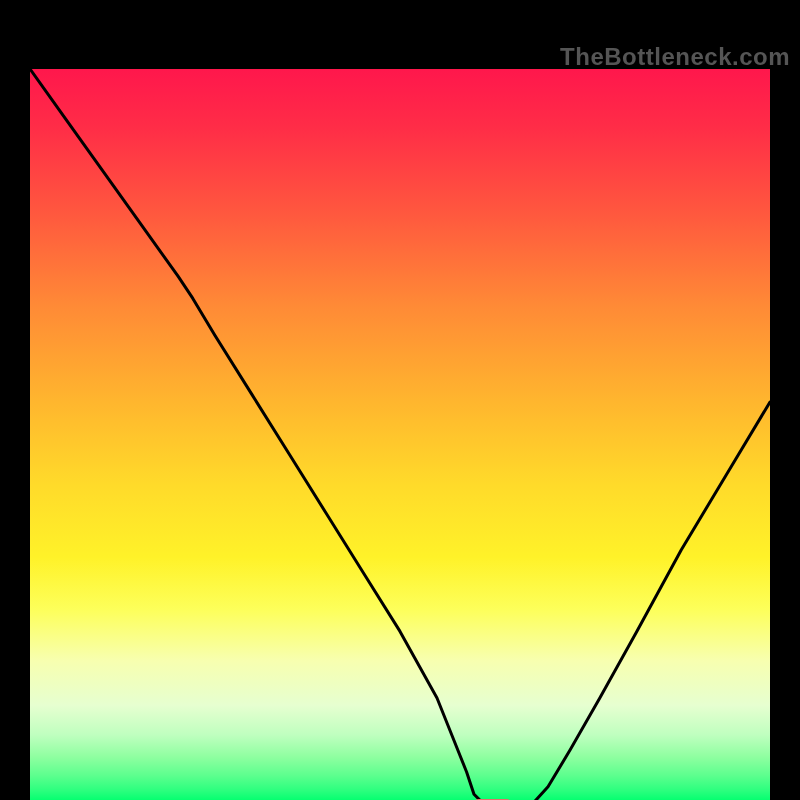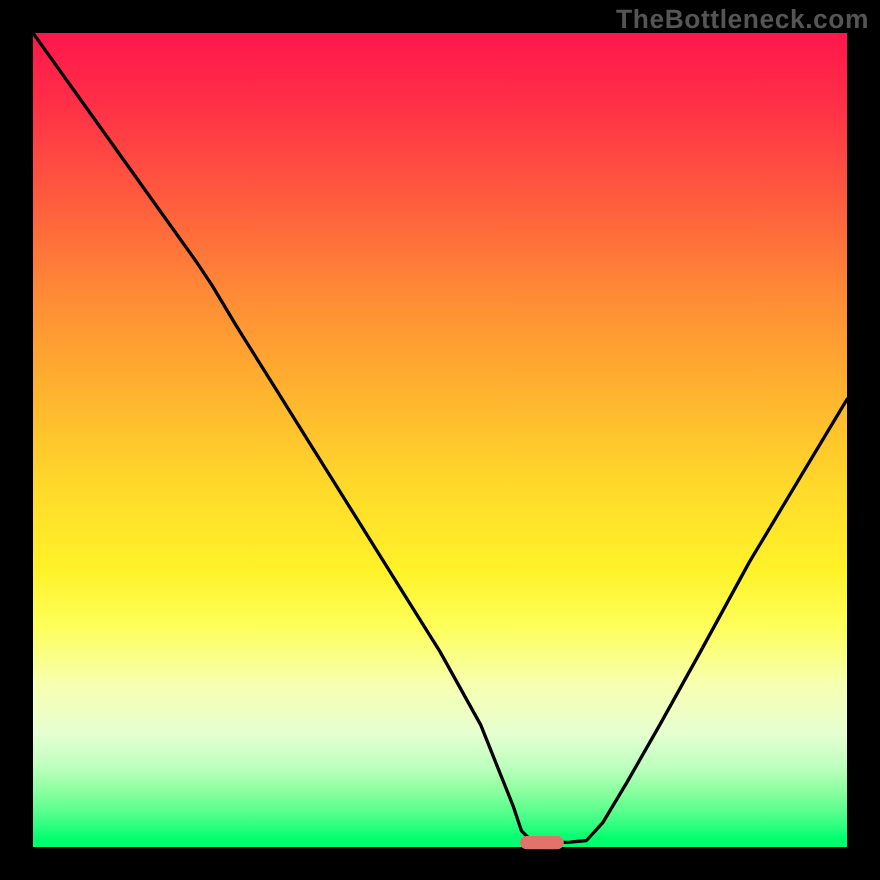--- a/index.html
+++ b/index.html
@@ -9,20 +9,21 @@
     height: 800px;
     background: #000;
     overflow: hidden;
     font-family: Arial, Helvetica, sans-serif;
   }
   .frame {
     position: relative;
     width: 800px;
     height: 655px;
     background: #000;
+    margin-top: 39px;
   }
   .watermark {
     position: absolute;
     top: 4px;
     right: 10px;
     color: #555;
     font-size: 24px;
     font-weight: bold;
     letter-spacing: 0.5px;
     z-index: 10;

